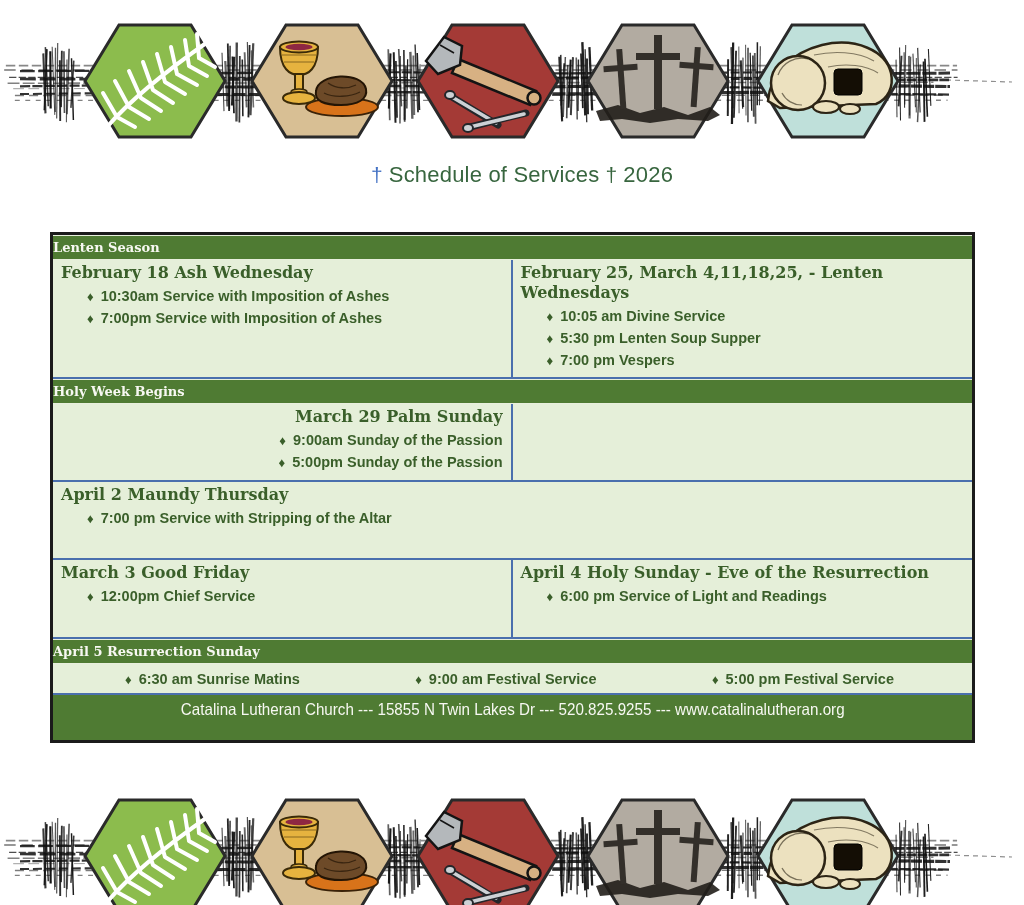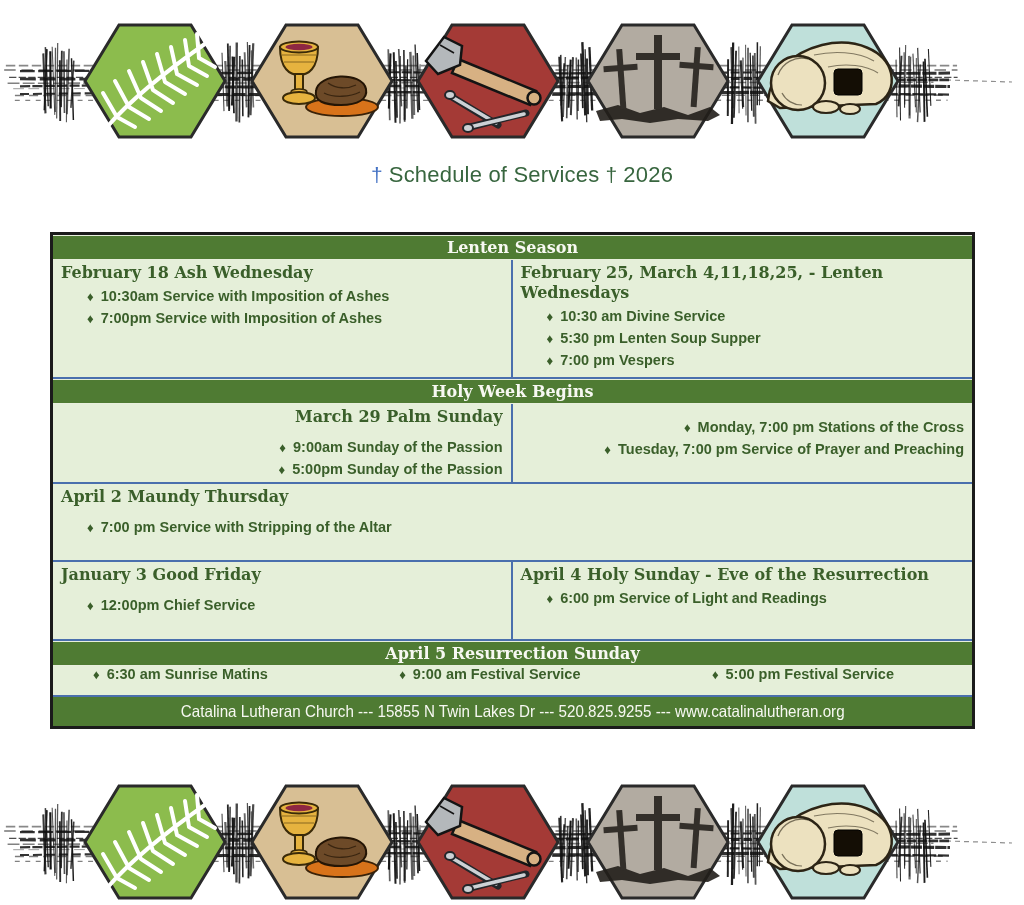--- a/index.html
+++ b/index.html
@@ -13,41 +13,41 @@
   .top-banner{margin-top:8px;}
   .bottom-banner{margin-top:40px;}
   .title{ text-align:center;margin-top:14px;font-size:22px;color:var(--title-green);
           font-family:"Liberation Sans",sans-serif;letter-spacing:.2px;padding-left:20px;}
   .title span{margin:0 3px;}
   .dag{font-size:21px;color:var(--title-green);}
   .dag.blue{color:var(--title-dagger-blue);}
 
   .schedule{width:919px;margin:44px 0 0 50px;border:3px solid var(--outer-border);background:var(--cell-bg);}
   .bar{background:var(--bar-green);color:var(--bar-text);
-       font-family:"DejaVu Serif","Liberation Serif",serif;font-weight:bold;font-size:16px;
-       text-align:center;height:23px;line-height:23px;
+       font-family:"DejaVu Serif","Liberation Serif",serif;font-weight:bold;font-size:13px;
+       text-align:left;height:23px;line-height:23px;
        border-top:1px solid #e8efdd;border-bottom:1px solid #e8efdd;}
   .row{display:flex;border-bottom:2px solid var(--border-blue);}
   .cell{width:50%;box-sizing:border-box;background:var(--cell-bg);padding:3px 8px 2px 8px;}
   .cell.left{border-right:2px solid var(--border-blue);}
   .r1 .cell{min-height:117px;}
   .r2 .cell{min-height:76px;text-align:right;}
   .r3 .cell{min-height:76px;}
   .r4 .cell{min-height:77px;}
   .heading{font-family:"DejaVu Serif","Liberation Serif",serif;font-weight:bold;font-size:16px;
            color:var(--text-green);line-height:1.25;}
   .items{margin-top:2px;}
-  .items.gap{margin-top:9px;}
+  .items.gap{}
   .item{padding-left:26px;font-weight:bold;font-size:14.5px;color:var(--text-green);line-height:1.52;}
   .diamond{margin-right:7px;font-size:13px;}
-  .services{display:flex;justify-content:space-between;align-items:flex-start;
-            height:29px;padding:0 78px 0 40px;background:var(--cell-bg);
+  .services{display:flex;justify-content:space-between;align-items:center;
+            height:29px;padding:0 78px 0 72px;background:var(--cell-bg);
             border-bottom:2px solid var(--border-blue);}
   .svc{font-weight:bold;font-size:14.5px;color:var(--text-green);white-space:nowrap;}
-  .footerbar{background:var(--bar-green);color:var(--bar-text);text-align:center;height:29px;line-height:29px;font-size:16.5px;}
+  .footerbar{background:var(--bar-green);color:var(--bar-text);text-align:center;height:45px;line-height:29px;font-size:16.5px;}
   .footerbar .inner{display:inline-block;transform:scaleX(.92);transform-origin:center;white-space:nowrap;}
   .hidden-defs{position:absolute;width:0;height:0;}
 </style>
 </head>
 <body>
 
 <svg class="hidden-defs" aria-hidden="true">
   <symbol id="lent-banner" viewBox="0 0 1024 140">
     <g>
         <line x1="5.855654458937352" y1="57.617919929136406" x2="957.0581156793633" y2="57.684606377817545" stroke="#1c1c1c" stroke-width="1.6291388614685276" stroke-dasharray="9.446966660092585 3.5251465328328777" opacity="0.5221249662110494"></line>
@@ -249,57 +249,53 @@
     <div class="cell left">
       <div class="heading">February 18 Ash Wednesday</div>
       <div class="items">
         <div class="item"><span class="diamond">♦</span><span>10:30am Service with Imposition of Ashes</span></div>
         <div class="item"><span class="diamond">♦</span><span>7:00pm Service with Imposition of Ashes</span></div>
       </div>
     </div>
     <div class="cell">
       <div class="heading">February 25, March 4,11,18,25, - Lenten Wednesdays</div>
       <div class="items">
-        <div class="item"><span class="diamond">♦</span><span>10:30 am Divine Service</span></div>
+        <div class="item"><span class="diamond">♦</span><span>10:05 am Divine Service</span></div>
         <div class="item"><span class="diamond">♦</span><span>5:30 pm Lenten Soup Supper</span></div>
         <div class="item"><span class="diamond">♦</span><span>7:00 pm Vespers</span></div>
       </div>
     </div>
   </div>
 
   <div class="bar">Holy Week Begins</div>
 
   <div class="row r2">
     <div class="cell left">
       <div class="heading">March 29 Palm Sunday</div>
       <div class="items gap">
         <div class="item"><span class="diamond">♦</span><span>9:00am Sunday of the Passion</span></div>
         <div class="item"><span class="diamond">♦</span><span>5:00pm Sunday of the Passion</span></div>
       </div>
     </div>
     <div class="cell">
-      <div class="items gap">
-        <div class="item"><span class="diamond">♦</span><span>Monday, 7:00 pm Stations of the Cross</span></div>
-        <div class="item"><span class="diamond">♦</span><span>Tuesday, 7:00 pm Service of Prayer and Preaching</span></div>
-      </div>
     </div>
   </div>
 
   <div class="row r3">
     <div class="cell">
       <div class="heading">April 2 Maundy Thursday</div>
       <div class="items gap">
         <div class="item"><span class="diamond">♦</span><span>7:00 pm Service with Stripping of the Altar</span></div>
       </div>
     </div>
   </div>
 
   <div class="row r4">
     <div class="cell left">
-      <div class="heading">January 3 Good Friday</div>
+      <div class="heading">March 3 Good Friday</div>
       <div class="items gap">
         <div class="item"><span class="diamond">♦</span><span>12:00pm Chief Service</span></div>
       </div>
     </div>
     <div class="cell">
       <div class="heading">April 4 Holy Sunday - Eve of the Resurrection</div>
       <div class="items">
         <div class="item"><span class="diamond">♦</span><span>6:00 pm Service of Light and Readings</span></div>
       </div>
     </div>

